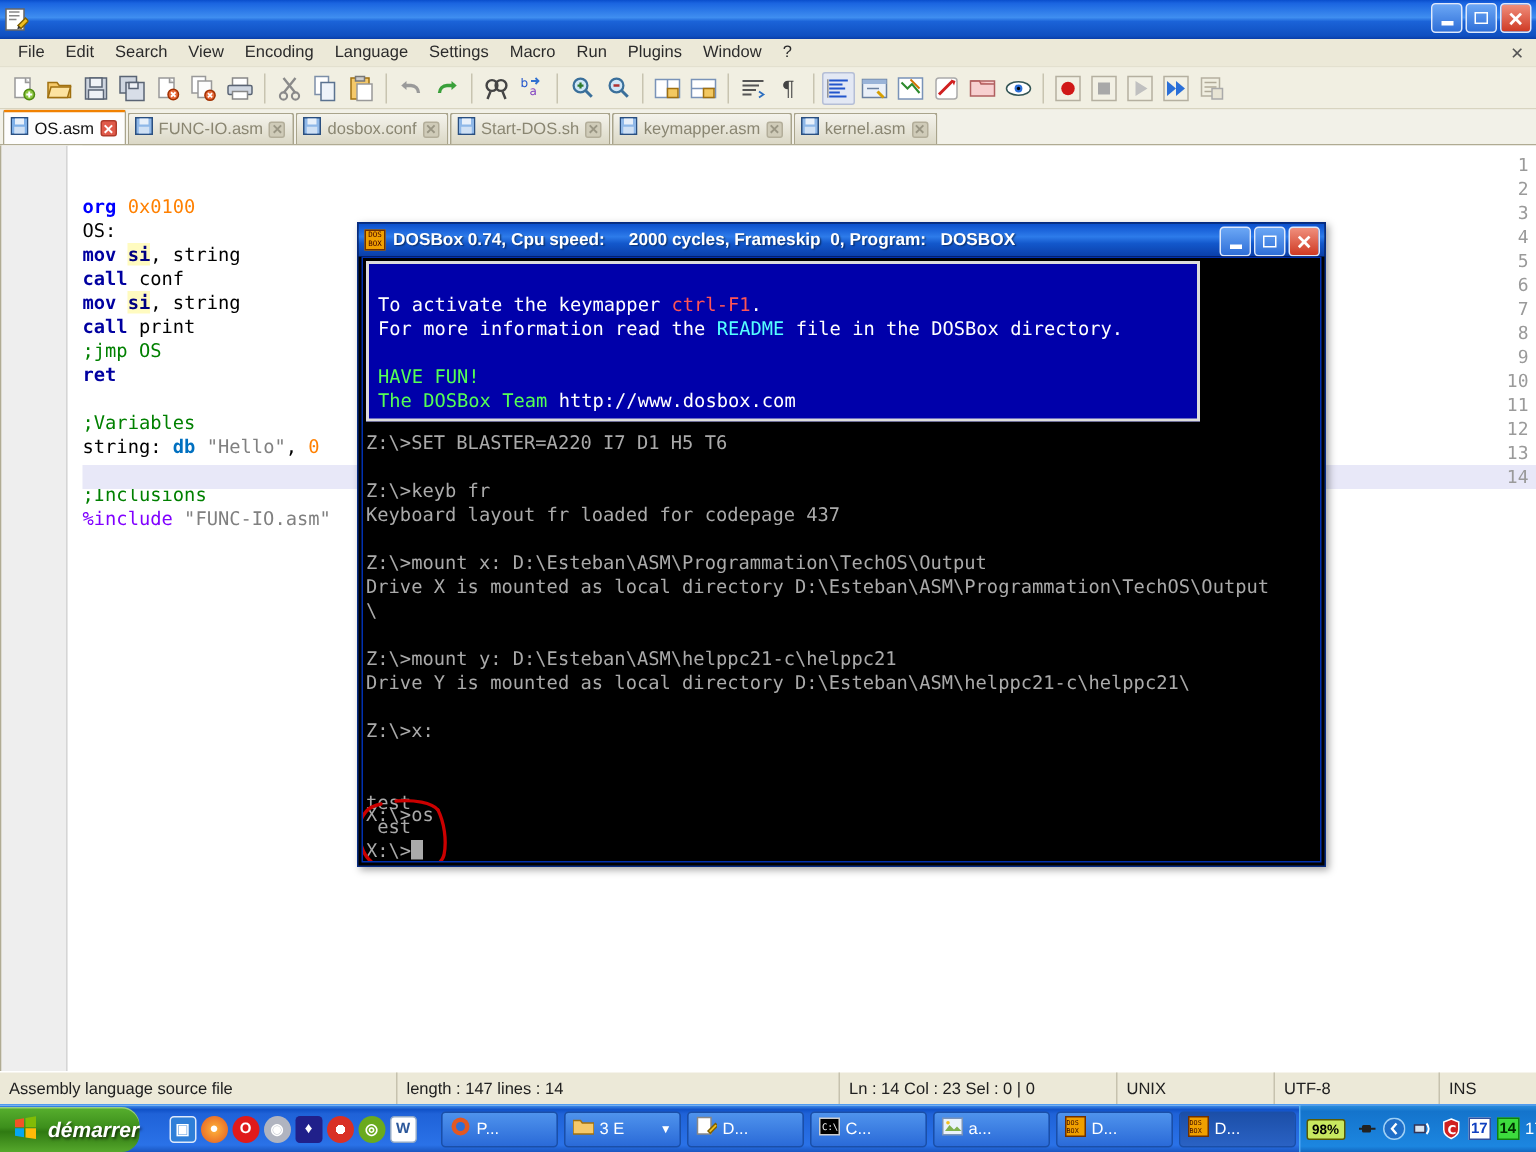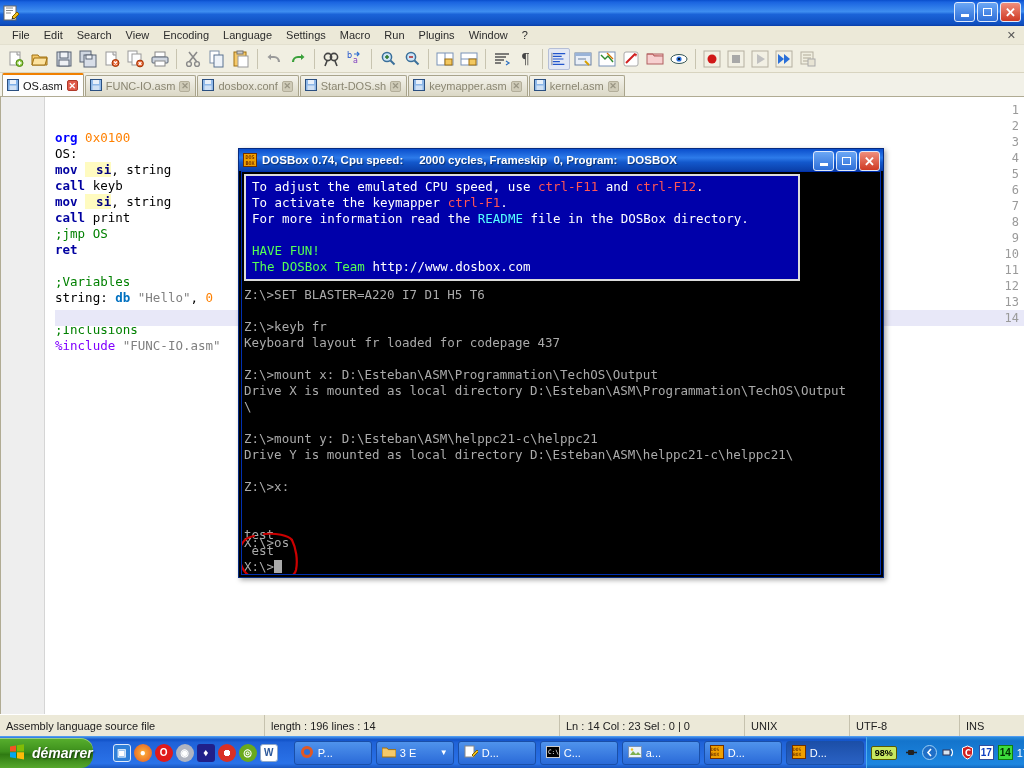--- a/index.html
+++ b/index.html
@@ -110,21 +110,21 @@
     font-family:"DejaVu Sans Mono", monospace; text-align:right; line-height:16px;
   }
   .codeline{
     position:absolute; left:54px; font-size:12.5px; line-height:16px;
     font-family:"DejaVu Sans Mono", monospace; white-space:pre;margin-top:28px;
   }
   .cl-hl{ position:absolute; left:54px; width:970px; height:16px; background:#e8e8f8; }
   .k-org{ color:#0000ff; font-weight:bold; }
   .k-num{ color:#ff8000; }
   .k-kw{ color:#0000a0; font-weight:bold; }
-  .k-reg{ color:#000080; font-weight:bold; background:#fffbc0;padding-left:11px; }
+  .k-reg{ color:#000080; font-weight:bold; background:#fffbc0; }
   .k-plain{ color:#000000; }
   .k-com{ color:#008000; }
   .k-str{ color:#808080; }
   .k-dir{ color:#8000ff; }
   .k-db{ color:#0070c0; font-weight:bold; }
 
   
   #dosbox{
     position:absolute; left:238px; top:148px; width:646px; height:430px;
     background:#000; border:1px solid #062a80;
@@ -548,21 +548,21 @@
 <div id="editor">
   <div id="gutter"></div>
   <div id="foldcol"></div>
 <div class="lnum" style="top: 5px;">1</div>
     <div class="codeline" style="top: 5px;"><span class="k-org">org </span><span class="k-num">0x0100</span></div>
     <div class="lnum" style="top: 21px;">2</div>
     <div class="codeline" style="top: 21px;"><span class="k-plain">OS:</span></div>
     <div class="lnum" style="top: 37px;">3</div>
     <div class="codeline" style="top: 37px;"><span class="k-kw">mov </span><span class="k-reg">si</span><span class="k-plain">, </span><span class="k-plain">string</span></div>
     <div class="lnum" style="top: 53px;">4</div>
-    <div class="codeline" style="top: 53px;"><span class="k-kw">call </span><span class="k-plain">keyb</span></div>
+    <div class="codeline" style="top: 53px;"><span class="k-kw">call </span><span class="k-plain">conf</span></div>
     <div class="lnum" style="top: 69px;">5</div>
     <div class="codeline" style="top: 69px;"><span class="k-kw">mov </span><span class="k-reg">si</span><span class="k-plain">, </span><span class="k-plain">string</span></div>
     <div class="lnum" style="top: 85px;">6</div>
     <div class="codeline" style="top: 85px;"><span class="k-kw">call </span><span class="k-plain">print</span></div>
     <div class="lnum" style="top: 101px;">7</div>
     <div class="codeline" style="top: 101px;"><span class="k-com">;jmp OS</span></div>
     <div class="lnum" style="top: 117px;">8</div>
     <div class="codeline" style="top: 117px;"><span class="k-kw">ret</span></div>
     <div class="lnum" style="top: 133px;">9</div>
     <div class="codeline" style="top: 133px;"></div>
@@ -590,21 +590,20 @@
       <div class="wbtn max">
           <span class="glyph-max"></span>
         </div>
       <div class="wbtn close">
           <span class="glyph-x">✕</span>
         </div>
     </div>
   </div>
   <div id="dosbox-body">
     <div class="dos-banner">
-        <div class="dos-line" style="top: 3px; left: 6px;"><span class="c-bwhite">To adjust the emulated CPU speed, use </span><span class="c-lred">ctrl-F11</span><span class="c-bwhite"> and </span><span class="c-lred">ctrl-F12</span><span class="c-bwhite">.</span></div>
         <div class="dos-line" style="top: 19px; left: 6px;"><span class="c-bwhite">To activate the keymapper </span><span class="c-lred">ctrl-F1</span><span class="c-bwhite">.</span></div>
         <div class="dos-line" style="top: 35px; left: 6px;"><span class="c-bwhite">For more information read the </span><span class="c-lcyan">README</span><span class="c-bwhite"> file in the DOSBox directory.</span></div>
         <div class="dos-line" style="top: 51px; left: 6px;"></div>
         <div class="dos-line" style="top: 67px; left: 6px;"><span class="c-lgreen">HAVE FUN!</span></div>
         <div class="dos-line" style="top: 83px; left: 6px;"><span class="c-lgreen">The DOSBox Team </span><span class="c-bwhite">http://www.dosbox.com</span></div>
       </div>
     <div id="dos-console-lines">
         <div class="dos-line c-white" style="top: 115px;">Z:\&gt;SET BLASTER=A220 I7 D1 H5 T6</div>
         <div class="dos-line c-white" style="top: 131px;"></div>
         <div class="dos-line c-white" style="top: 147px;">Z:\&gt;keyb fr</div>
@@ -626,21 +625,21 @@
       </div>
     <svg id="annot" width="130" height="70" viewBox="0 0 130 70" style="left:-6px; top:354px;">
       <path d="M18 10 C6 12, 2 22, 4 34 C6 46, 14 54, 30 55 C46 56, 58 52, 60 44 C62 34, 60 22, 56 14" fill="none" stroke="#cc0000" stroke-width="2.2" stroke-linecap="round"></path>
       <path d="M56 14 C52 9, 40 7, 28 8" fill="none" stroke="#cc0000" stroke-width="2.2" stroke-linecap="round"></path>
     </svg>
   </div>
 </div>
 
 <div id="statusbar">
   <div class="sb-cell" style="width:265px;">Assembly language source file</div>
-  <div class="sb-cell" style="width:295px;">length : 196   lines : 14</div>
+  <div class="sb-cell" style="width:295px;">length : 147   lines : 14</div>
   <div class="sb-cell" style="width:185px;">Ln : 14   Col : 23   Sel : 0 | 0</div>
   <div class="sb-cell" style="width:105px;">UNIX</div>
   <div class="sb-cell" style="width:110px;">UTF-8</div>
   <div class="sb-cell" style="flex:1; border-right:none;">INS</div>
 </div>
 
 <div id="taskbar">
   <div id="startbtn">
     <span>
       <svg width="18" height="18" viewBox="0 0 18 18">

